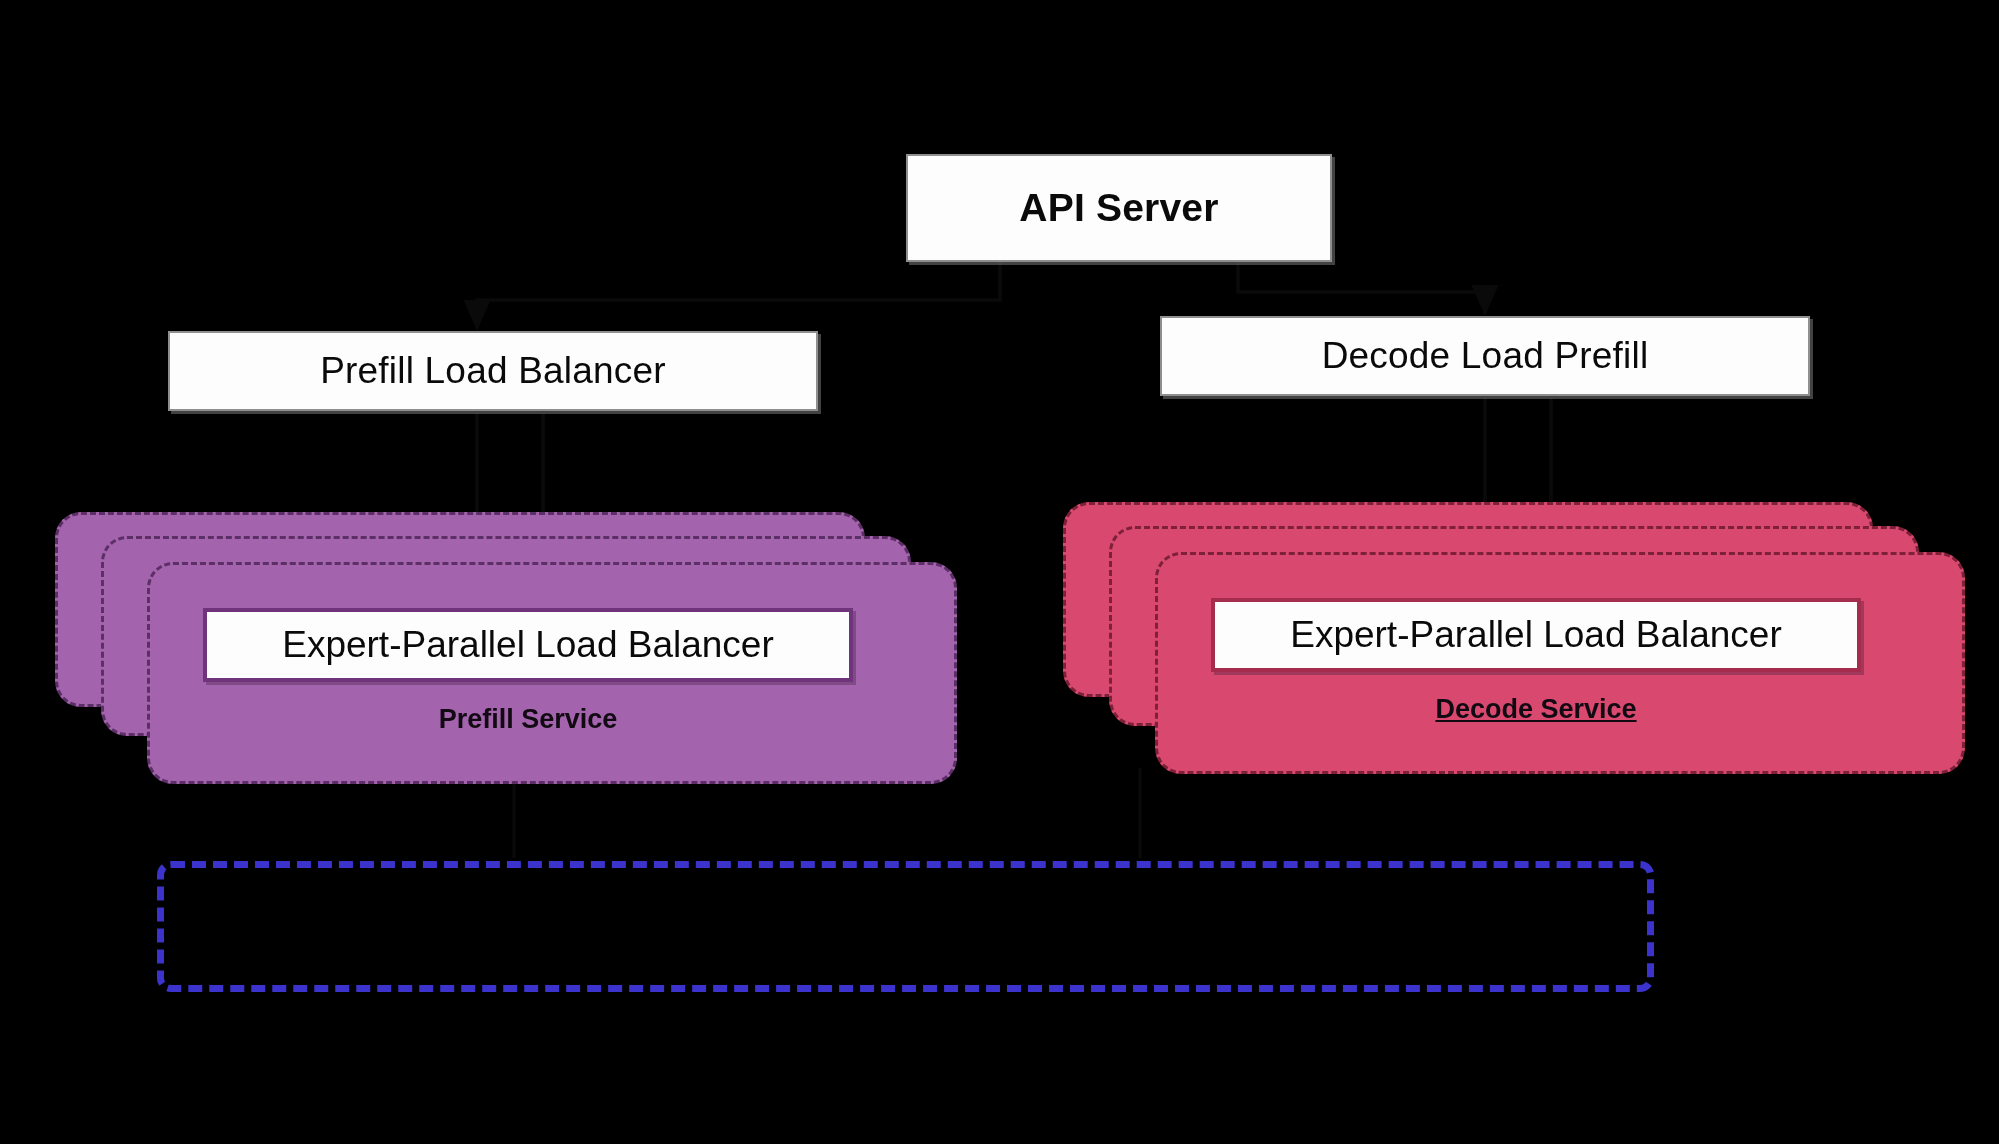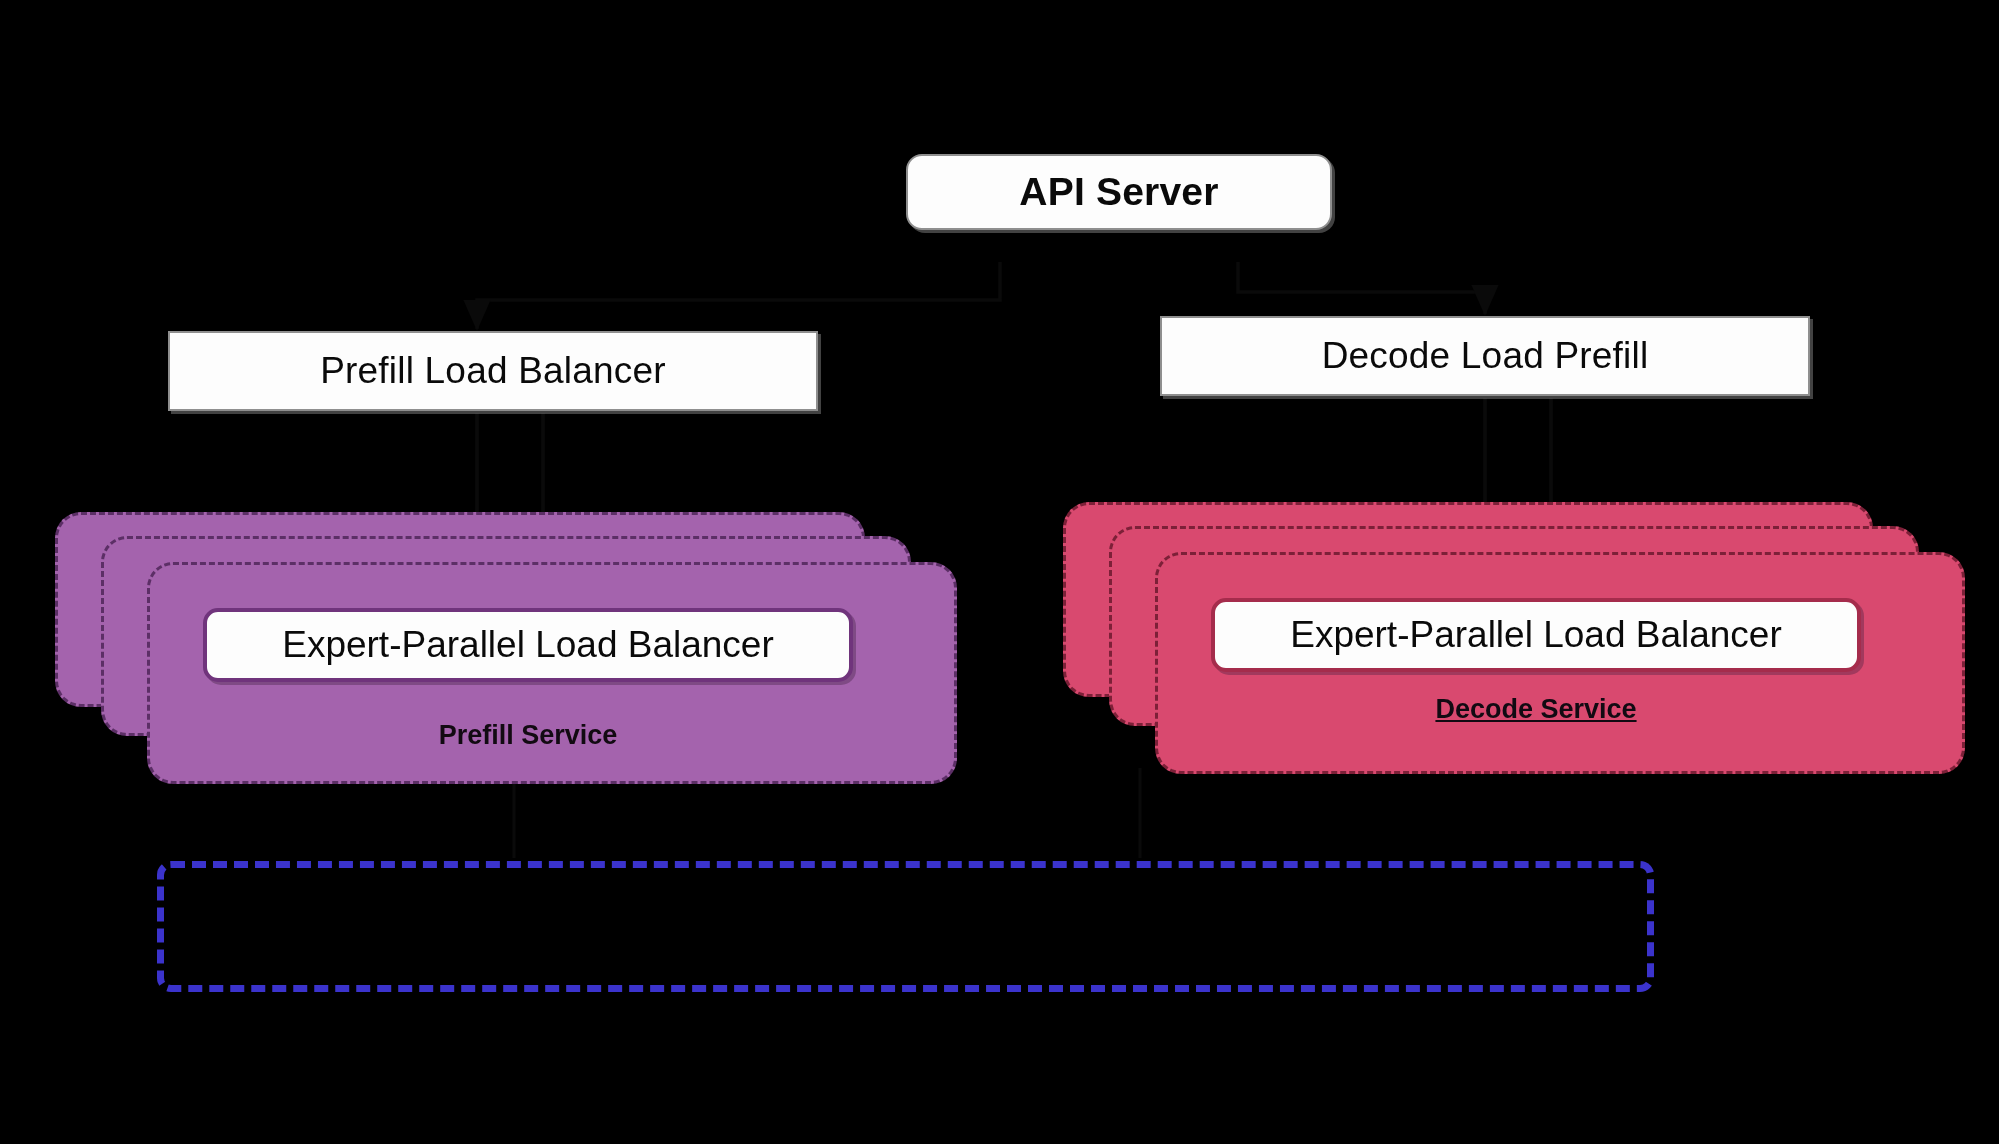--- a/index.html
+++ b/index.html
@@ -34,22 +34,21 @@
     font-size: 37px;
     letter-spacing: 0.2px;
     line-height: 1.1;
     white-space: nowrap;
   }
 
   #api-server {
     left: 906px;
     top: 154px;
     width: 426px;
-    height: 76px;
-    border-radius: 16px;
+    height: 108px;
   }
   #api-server .node-label { font-weight: 700; font-size: 39px; }
 
   #prefill-lb {
     left: 168px;
     top: 331px;
     width: 650px;
     height: 80px;
   }
   #decode-lb {
@@ -80,21 +79,20 @@
   }
 
   .epl-box {
     position: absolute;
     background: #fdfdfd;
     box-sizing: border-box;
     display: flex;
     align-items: center;
     justify-content: center;
     box-shadow: 3px 3px 0 rgba(60,30,60,0.35);
-    border-radius: 15px;
   }
   .epl-box.purple { border: 4px solid #70347c; }
   .epl-box.pink   { border: 4px solid #a52c4c; }
   .epl-label {
     font-size: 37px;
     color: #0a0a0a;
     white-space: nowrap;
   }
 
   .service-caption {
@@ -187,21 +185,21 @@
 
   <div class="service-stack" style="left:55px; top:512px; width:910px; height:275px;">
     <div class="stack-card purple" style="left:0px;   top:0px;  width:810px; height:195px;"></div>
     <div class="stack-card purple" style="left:46px;  top:24px; width:810px; height:200px;"></div>
     <div class="stack-card purple" style="left:92px;  top:50px; width:810px; height:222px;"></div>
 
     <div class="epl-box purple" style="left:148px; top:96px; width:650px; height:74px;">
       <span class="epl-label">Expert-Parallel Load Balancer</span>
     </div>
 
-    <div class="service-caption" style="left:148px; top:192px; width:650px;margin-top:16px;">Prefill Service</div>
+    <div class="service-caption" style="left:148px; top:192px; width:650px;">Prefill Service</div>
   </div>
 
   <div class="service-stack" style="left:1063px; top:502px; width:910px; height:275px;">
     <div class="stack-card pink" style="left:0px;   top:0px;  width:810px; height:195px;"></div>
     <div class="stack-card pink" style="left:46px;  top:24px; width:810px; height:200px;"></div>
     <div class="stack-card pink" style="left:92px;  top:50px; width:810px; height:222px;"></div>
 
     <div class="epl-box pink" style="left:148px; top:96px; width:650px; height:74px;">
       <span class="epl-label">Expert-Parallel Load Balancer</span>
     </div>

